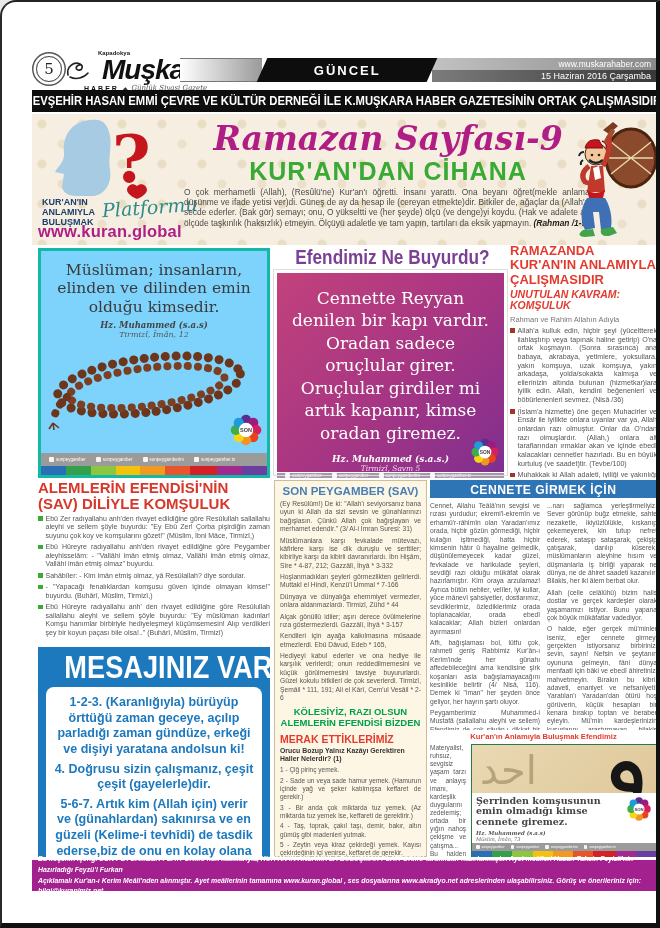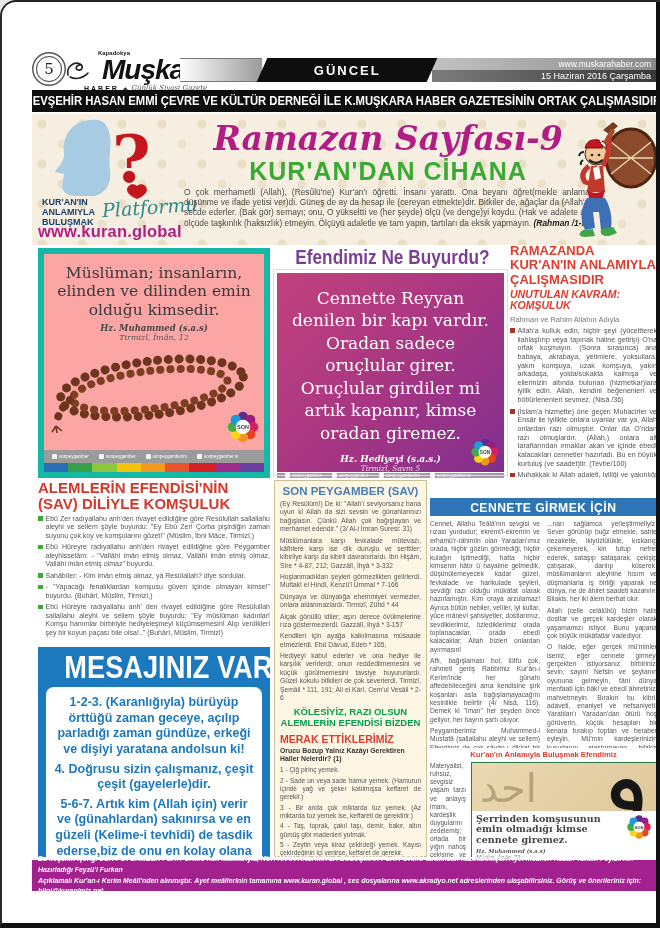--- a/index.html
+++ b/index.html
@@ -41,21 +41,21 @@
   .pscript{position:absolute;left:66px;top:80px;font-family:"DejaVu Serif",serif;font-style:italic;
     font-size:19px;color:#2e8b8b;transform:rotate(-4deg);}
   .kurl{left:6px;top:108px;width:150px;font-size:16.5px;font-weight:bold;color:#b01e85;letter-spacing:.2px;}
   .rtitles{left:152px;top:2px;width:408px;text-align:center;}
   .rtitle{font-family:"DejaVu Serif",serif;font-style:italic;font-weight:bold;font-size:33px;color:#b01e85;line-height:1.05;margin-top:6px;}
   .rsub{font-weight:bold;font-size:25px;color:#3aaa35;letter-spacing:1px;line-height:1.05;margin-top:1px;}
   .rlead{margin-top:3px;font-size:8.4px;line-height:1.22;color:#4a4a4a;text-align:justify;}
   .rlead .ref{font-weight:bold;font-style:italic;color:#222;}
   .drummer{right:0;top:0;width:88px;height:130px;}
   
-  .hcard{left:36px;top:246px;width:232px;height:230px;background:#fca5a5;border:6px solid #14b8a6;display:flex;flex-direction:column;justify-content:space-between;}
+  .hcard{left:36px;top:246px;width:232px;height:230px;background:#7dd3fc;border:3px solid #14b8a6;display:flex;flex-direction:column;justify-content:space-between;}
   .hquote{font-family:"DejaVu Serif",serif;font-size:15.5px;color:#3a3a3a;text-align:center;line-height:1.18;padding:10px 10px 2px;}
   .hattr{text-align:center;font-family:"DejaVu Serif",serif;font-size:8.5px;font-weight:bold;font-style:italic;color:#444;margin-top:2px;}
   .hsrc{text-align:center;font-family:"DejaVu Serif",serif;font-size:8px;font-style:italic;color:#555;}
   .beads{flex:1;position:relative;}
   .sonlogo{position:absolute;right:4px;bottom:2px;}
   .sstrip{height:13px;background:#9b9b9b;display:flex;align-items:center;gap:10px;padding:0 8px;}
   .shandle{display:flex;align-items:center;gap:2px;color:#fff;font-size:4.5px;white-space:nowrap;}
   .sdot{width:5px;height:5px;border-radius:1px;background:#fff;opacity:.9;}
   .rainbow{height:9px;background:linear-gradient(to right,
     #2a6fb5 0 11%,#35a04a 11% 22%,#8cc63f 22% 33%,#f4c20d 33% 44%,#f29a1f 44% 55%,
@@ -89,21 +89,21 @@
   
   .spanel{left:272px;top:478px;width:153px;height:377px;background:#fdf6e4;border:1px solid #cdbd92;
     padding:4px 5px;overflow:hidden;}
   .stitle{text-align:center;color:#4a7fb5;font-weight:bold;font-size:11.5px;}
   .spar{font-size:6.7px;line-height:1.25;color:#555;text-align:justify;margin-top:3.5px;}
   .ghead{text-align:center;color:#00a14b;font-weight:bold;font-size:9.5px;line-height:1.15;margin-top:5px;}
   .rhead{text-align:left;color:#e23b2e;font-weight:bold;font-size:10.5px;margin-top:4px;}
   .qbold{font-size:6.9px;font-weight:bold;color:#333;margin-top:2px;line-height:1.2;}
   .qitem{font-size:6.5px;line-height:1.25;color:#555;margin-top:2.5px;text-align:justify;}
   
-  .ccol{left:428px;top:478px;width:227px;height:377px;overflow:hidden;margin-top:18px;}
+  .ccol{left:428px;top:478px;width:227px;height:377px;overflow:hidden;}
   .cbanner{height:18px;background:#2e75b6;color:#fff;font-weight:bold;font-size:13.5px;
     display:flex;align-items:center;justify-content:center;letter-spacing:.5px;}
   .ccols{display:flex;gap:7px;margin-top:4px;height:228px;overflow:hidden;}
   .ccols .col{flex:1;}
   .cpar{font-size:6.7px;line-height:1.25;color:#555;text-align:justify;margin-bottom:3px;}
   .pcredit{text-align:center;color:#e23b2e;font-weight:bold;font-size:7.6px;margin:2px 0 3px;}
   .cbottom{display:flex;gap:5px;height:114px;}
   .wrapstrip{width:36px;overflow:hidden;}
   .wrapstrip .cpar{font-size:6.5px;}
   .qcard{flex:1;background:#fff;border:1px solid #2b7a4b;display:flex;flex-direction:column;overflow:hidden;}
@@ -248,21 +248,21 @@
           <span>sonpeygamber.tv</span>
         </span>
     </div>
     <div class="rainbow"></div>
   </div>
 
   <div class="abs ecol">
     <div class="etitle"><span class="condensed" style="transform:scaleX(.82);">Efendimiz Ne Buyurdu?</span></div>
     <div class="ecard">
       <div class="equote">Cennette Reyyan denilen bir kapı vardır. Oradan sadece oruçlular girer. Oruçlular girdiler mi artık kapanır, kimse oradan giremez.</div>
-      <div class="eattr">Hz. Hediyeyi (s.a.s.)</div>
+      <div class="eattr">Hz. Muhammed (s.a.s.)</div>
       <div class="esrc">Tirmizî, Savm 5</div>
       <div class="beads">
         <span class="sonlogo">
           <svg width="30" height="30" viewBox="0 0 40 40">
             <circle cx="20" cy="8" r="6" fill="#5b2d8e"></circle>
               <circle cx="28.5" cy="11.5" r="6" fill="#9b1b7f"></circle>
             <circle cx="32" cy="20" r="6" fill="#d61f5c"></circle>
               <circle cx="28.5" cy="28.5" r="6" fill="#e8431f"></circle>
             <circle cx="20" cy="32" r="6" fill="#f29422"></circle>
               <circle cx="11.5" cy="28.5" r="6" fill="#f6d417"></circle>

